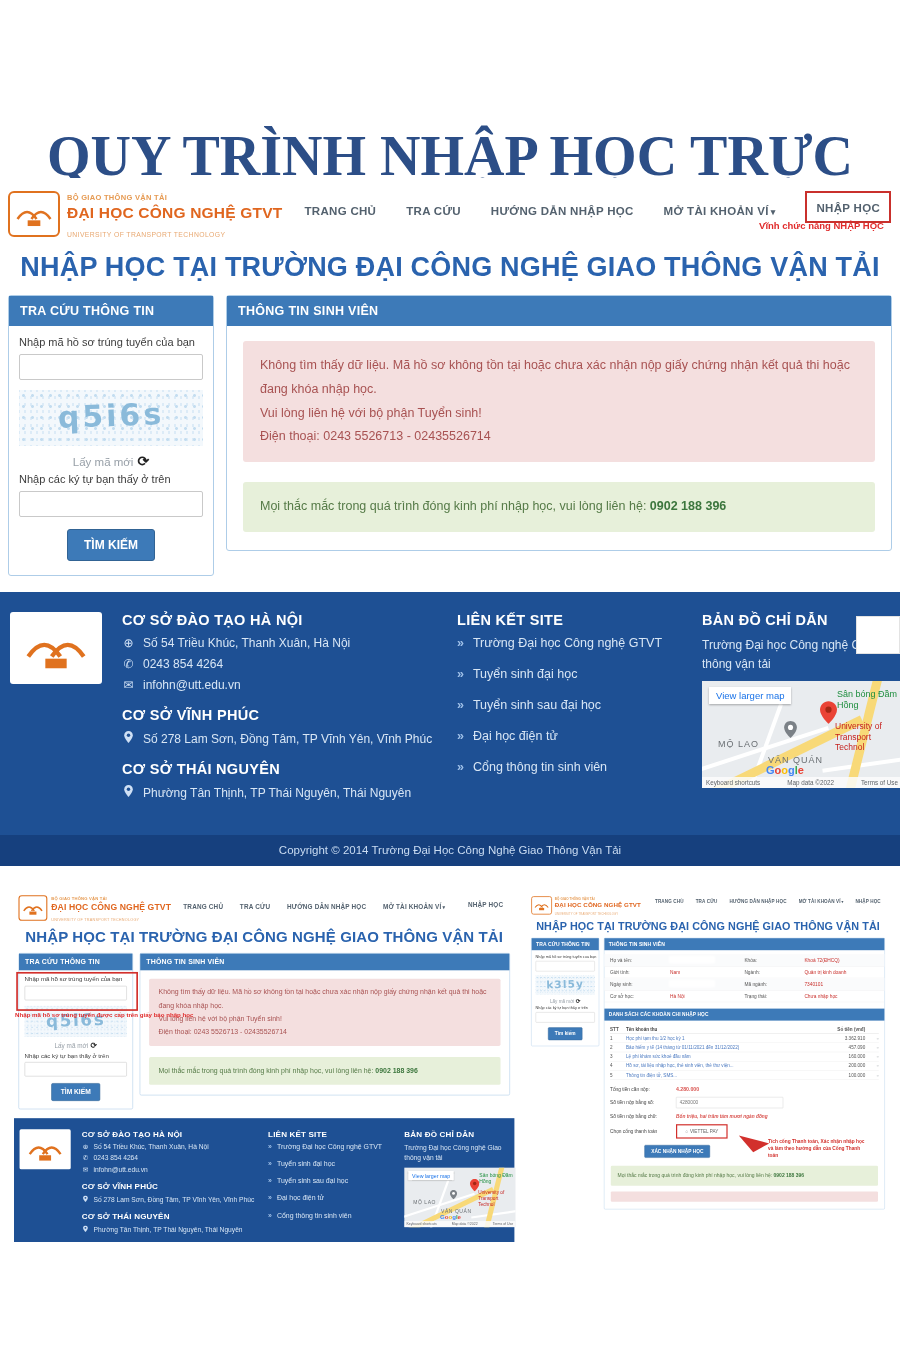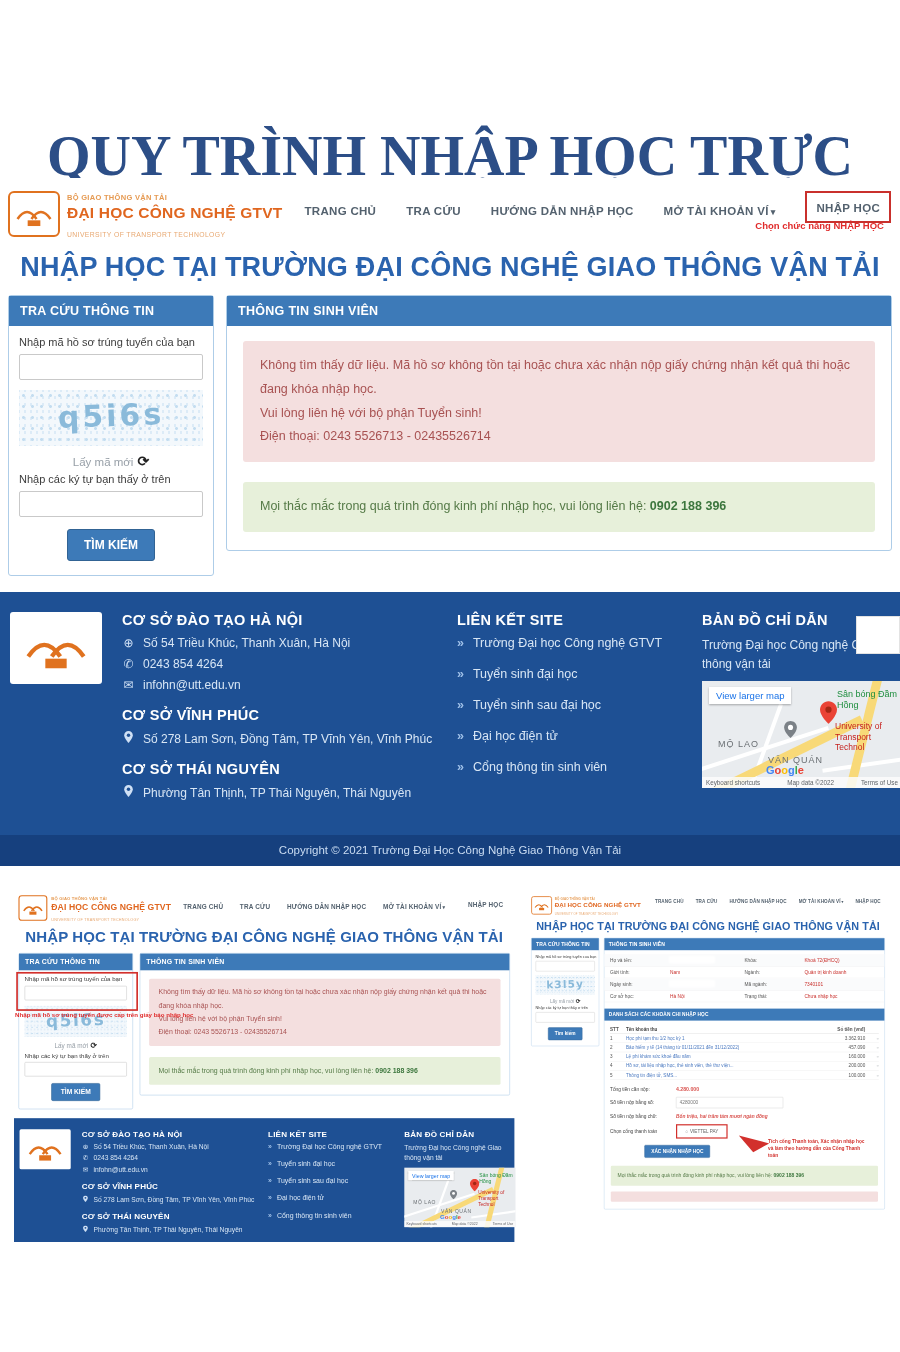--- a/index.html
+++ b/index.html
@@ -174,21 +174,21 @@
           <span class="brand-l3">UNIVERSITY OF TRANSPORT TECHNOLOGY</span>
         </span>
       </div>
       <nav class="nav">
         <span class="nav-item">TRANG CHỦ</span>
         <span class="nav-item">TRA CỨU</span>
         <span class="nav-item">HƯỚNG DẪN NHẬP HỌC</span>
         <span class="nav-item"><span>MỞ TÀI KHOẢN VÍ</span><span class="caret">▾</span></span>
         <span class="nav-redbox"><span class="nav-item">NHẬP HỌC</span></span>
       </nav>
-      <div class="annot-nav">Chọn chức năng NHẬP HỌC</div>
+      <div class="annot-nav">Vĩnh chức năng NHẬP HỌC</div>
     </div>
 
     <h2 class="site-heading">NHẬP HỌC TẠI TRƯỜNG ĐẠI CÔNG NGHỆ GIAO THÔNG VẬN TẢI</h2>
 
     <div class="content-row">
       <aside class="panel lookup">
         <div class="panel-head">TRA CỨU THÔNG TIN</div>
         <div class="panel-body">
           
           
@@ -328,21 +328,21 @@
               <span style="color:#4285f4">G</span><span style="color:#ea4335">o</span><span style="color:#fbbc05">o</span><span style="color:#4285f4">g</span><span style="color:#34a853">l</span><span style="color:#ea4335">e</span>
             </span>
             <div class="map-attr">
               <span>Keyboard shortcuts</span>
               <span>Map data ©2022</span>
               <span>Terms of Use</span>
             </div>
           </div>
         </div>
       </div>
-      <div class="copyright">Copyright © 2021 Trường Đại Học Công Nghệ Giao Thông Vận Tải</div>
+      <div class="copyright">Copyright © 2014 Trường Đại Học Công Nghệ Giao Thông Vận Tải</div>
     </footer>
 
     <div class="white-artifact"></div>
   </div>
 </div>
 <div class="shot" id="shot-step1">
   <div class="artboard">
 
     <div class="site-header">
       <div class="brand">

